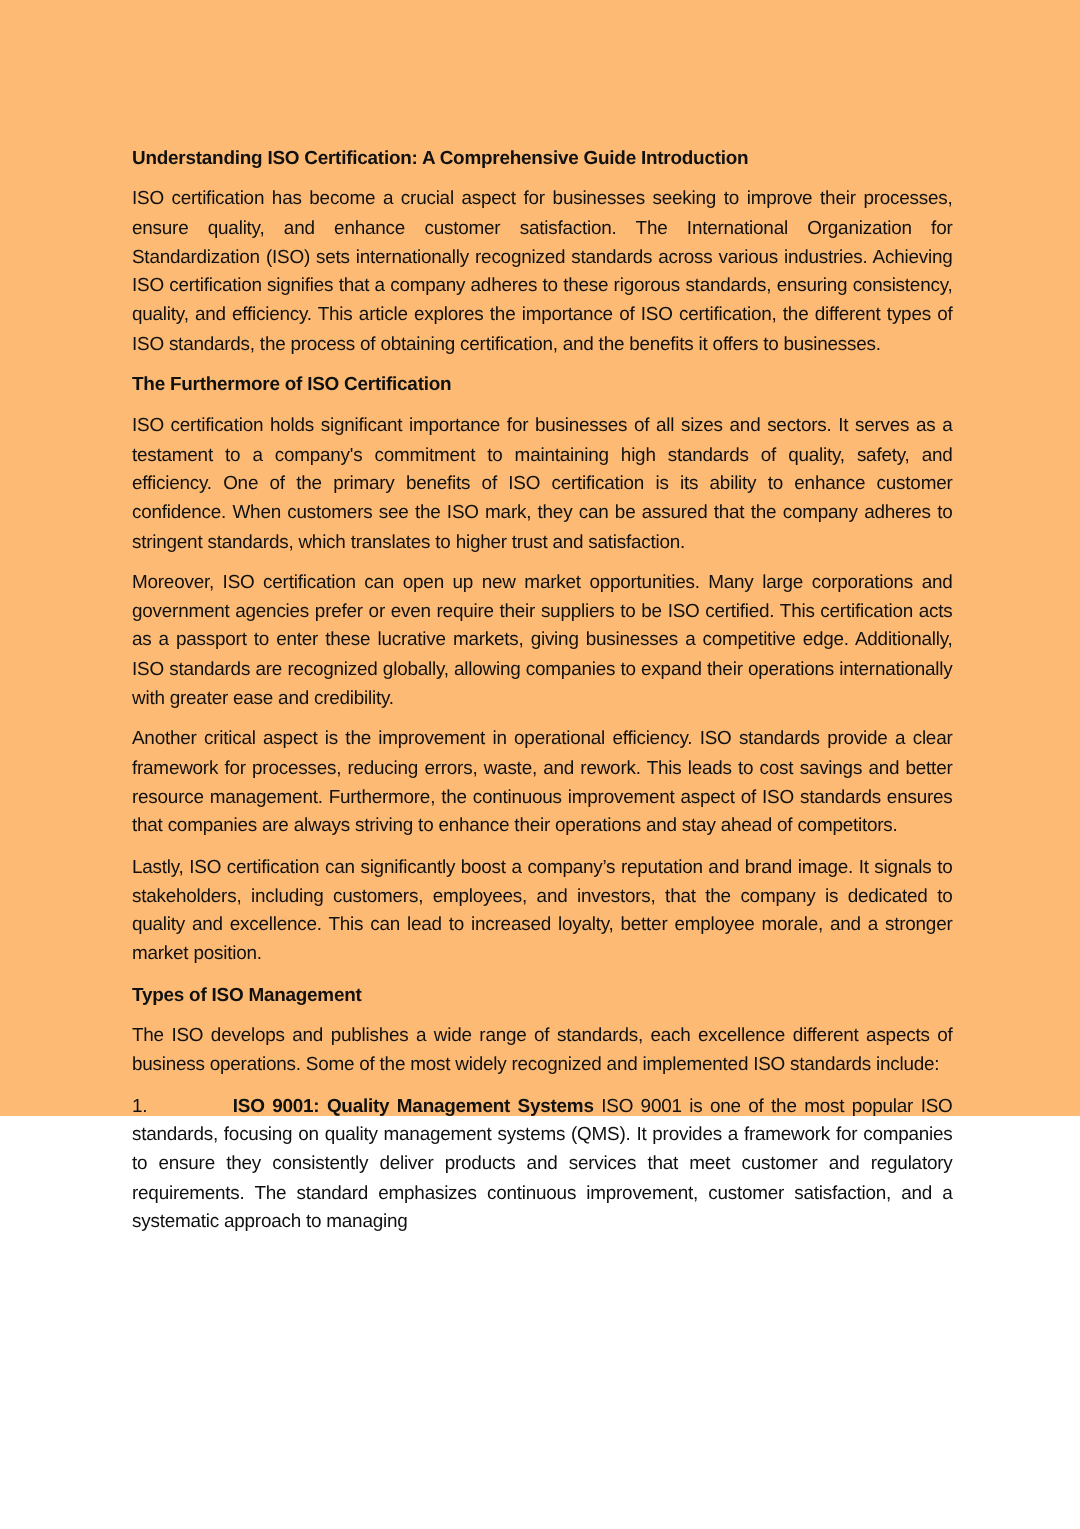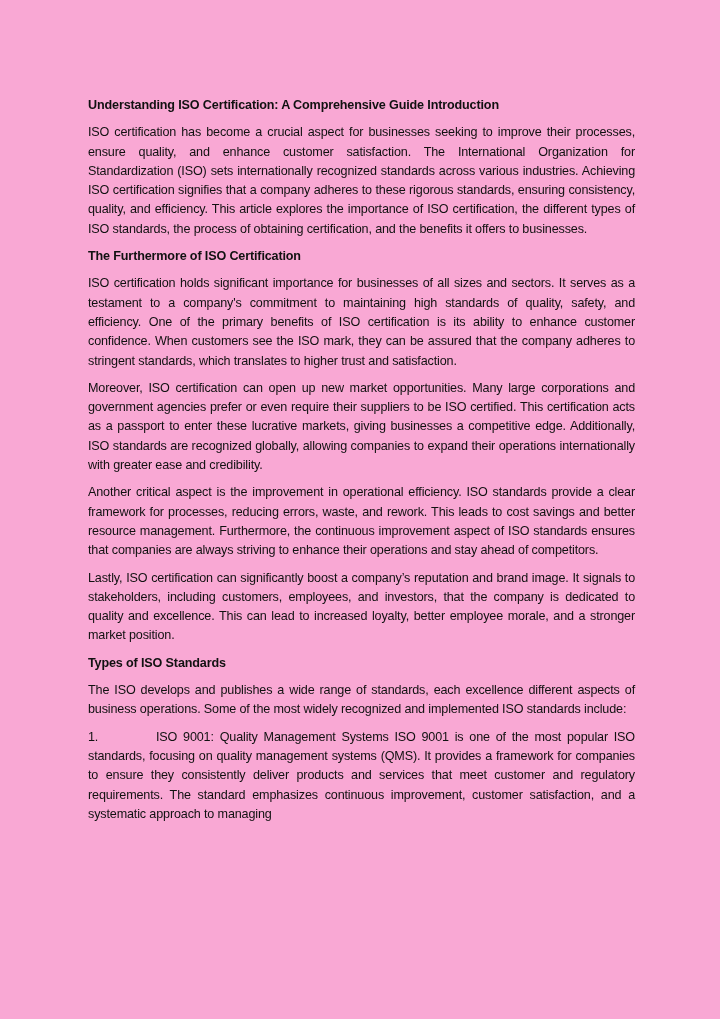--- a/index.html
+++ b/index.html
@@ -13,22 +13,22 @@
       overflow: hidden;
       position: relative;
       font-family: "Liberation Sans", sans-serif;
       color: #111111;
     }
     .page {
       position: absolute;
       left: 0;
       top: 0;
       width: 720px;
-      height: 1019px;
-      background: #f9a8d4;
+      height: 744px;
+      background: #fdba74;
     }
     .content {
       position: absolute;
       left: 88px;
       top: 96px;
       width: 547px;
       font-size: 12.6px;
       line-height: 19.3px;
       letter-spacing: -0.15px;
     }
@@ -43,38 +43,38 @@
       text-align: justify;
     }
     .content .list-item {
       margin: 0 0 8px 0;
       text-align: justify;
     }
     .content .list-item .num {
       margin-right: 4px;
     }
     .content .list-item b {
-      font-weight: normal;
+      font-weight: bold;
       margin-left: 48px;
     }
   </style>
 </head>
 <body>
 
 <div class="page">
   <div class="content">
 
     <h2>Understanding ISO Certification: A Comprehensive Guide Introduction</h2>
     <p>ISO certification has become a crucial aspect for businesses seeking to improve their processes, ensure quality, and enhance customer satisfaction. The International Organization for Standardization (ISO) sets internationally recognized standards across various industries. Achieving ISO certification signifies that a company adheres to these rigorous standards, ensuring consistency, quality, and efficiency. This article explores the importance of ISO certification, the different types of ISO standards, the process of obtaining certification, and the benefits it offers to businesses.</p>
 
     <h2>The Furthermore of ISO Certification</h2>
     <p>ISO certification holds significant importance for businesses of all sizes and sectors. It serves as a testament to a company's commitment to maintaining high standards of quality, safety, and efficiency. One of the primary benefits of ISO certification is its ability to enhance customer confidence. When customers see the ISO mark, they can be assured that the company adheres to stringent standards, which translates to higher trust and satisfaction.</p>
     <p>Moreover, ISO certification can open up new market opportunities. Many large corporations and government agencies prefer or even require their suppliers to be ISO certified. This certification acts as a passport to enter these lucrative markets, giving businesses a competitive edge. Additionally, ISO standards are recognized globally, allowing companies to expand their operations internationally with greater ease and credibility.</p>
     <p>Another critical aspect is the improvement in operational efficiency. ISO standards provide a clear framework for processes, reducing errors, waste, and rework. This leads to cost savings and better resource management. Furthermore, the continuous improvement aspect of ISO standards ensures that companies are always striving to enhance their operations and stay ahead of competitors.</p>
     <p>Lastly, ISO certification can significantly boost a company’s reputation and brand image. It signals to stakeholders, including customers, employees, and investors, that the company is dedicated to quality and excellence. This can lead to increased loyalty, better employee morale, and a stronger market position.</p>
 
-    <h2>Types of ISO Standards</h2>
+    <h2>Types of ISO Management</h2>
     <p>The ISO develops and publishes a wide range of standards, each excellence different aspects of business operations. Some of the most widely recognized and implemented ISO standards include:</p>
 
     <div class="list-item"><span class="num">1.</span> <b>ISO 9001: Quality Management Systems</b> <span>ISO 9001 is one of the most popular ISO standards, focusing on quality management systems (QMS). It provides a framework for companies to ensure they consistently deliver products and services that meet customer and regulatory requirements. The standard emphasizes continuous improvement, customer satisfaction, and a systematic approach to managing</span></div>
 
   </div>
 </div>
 
 </body></html>

